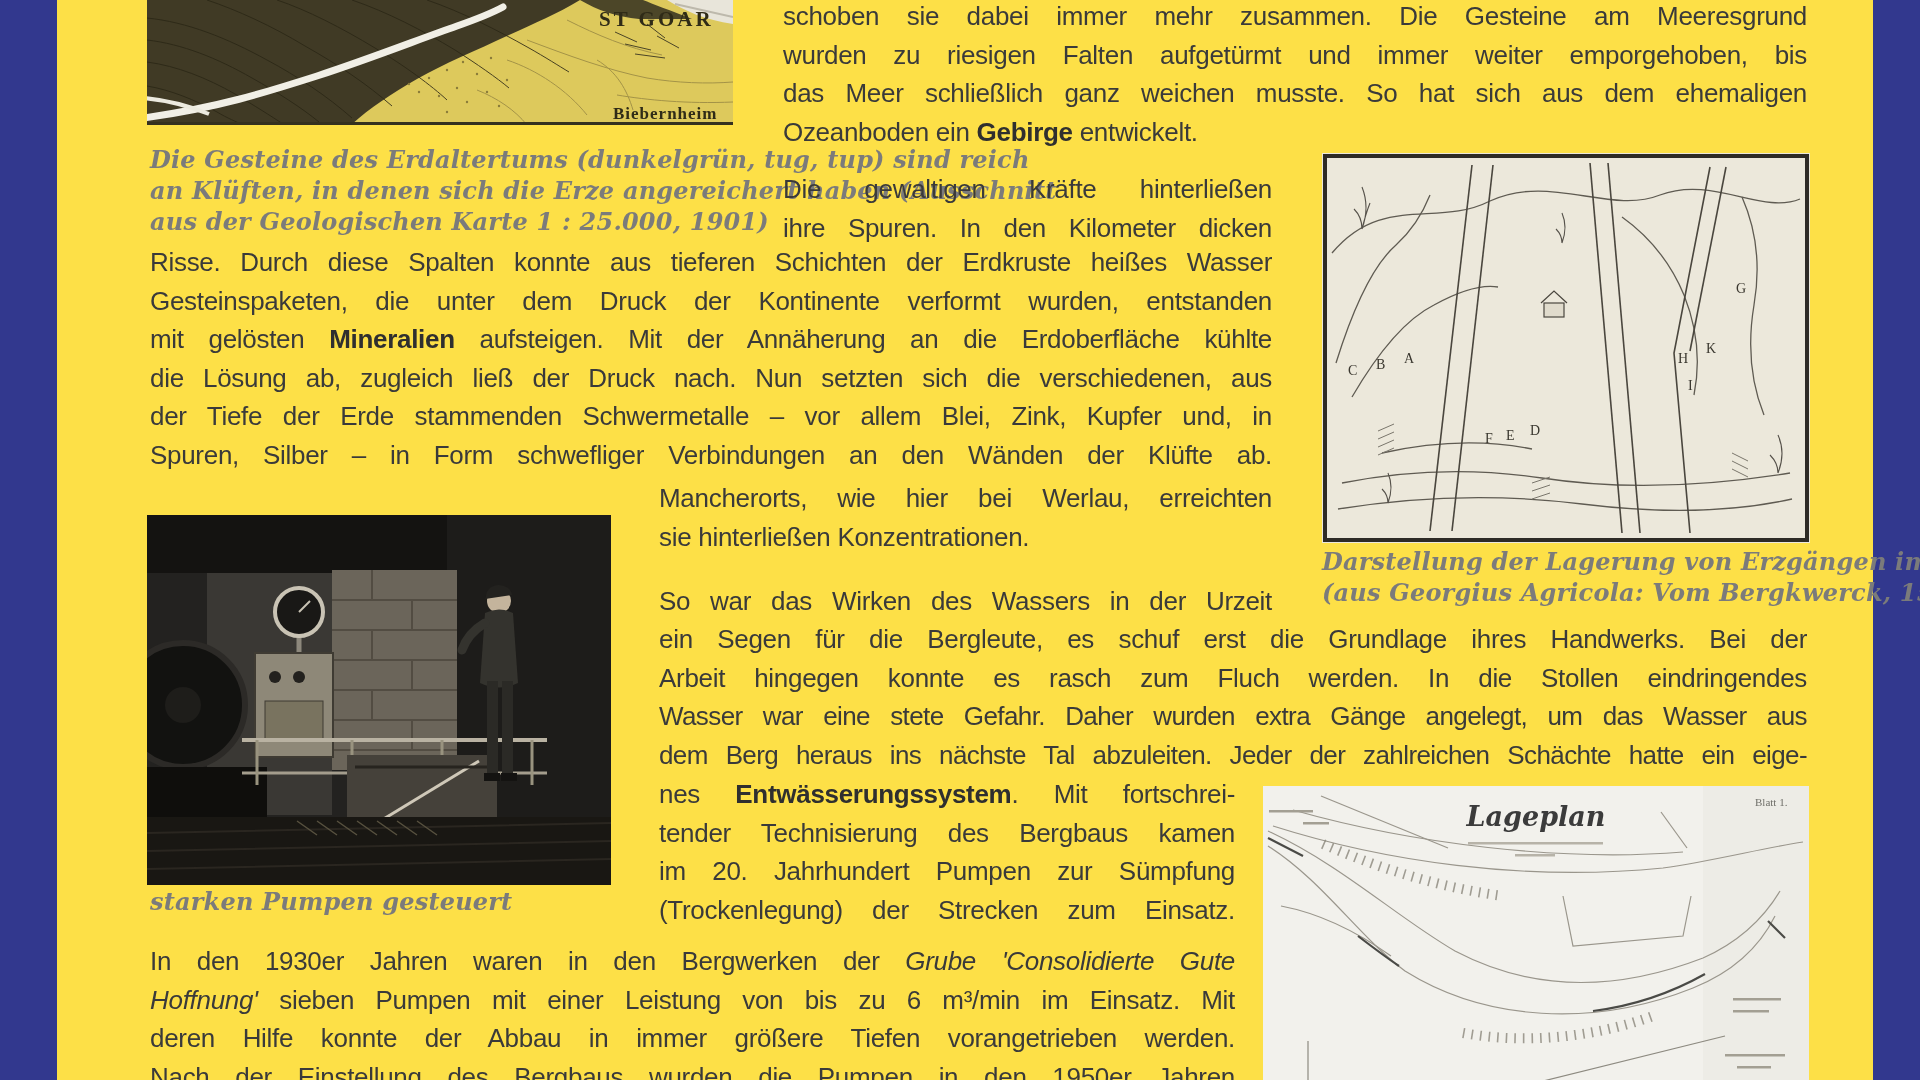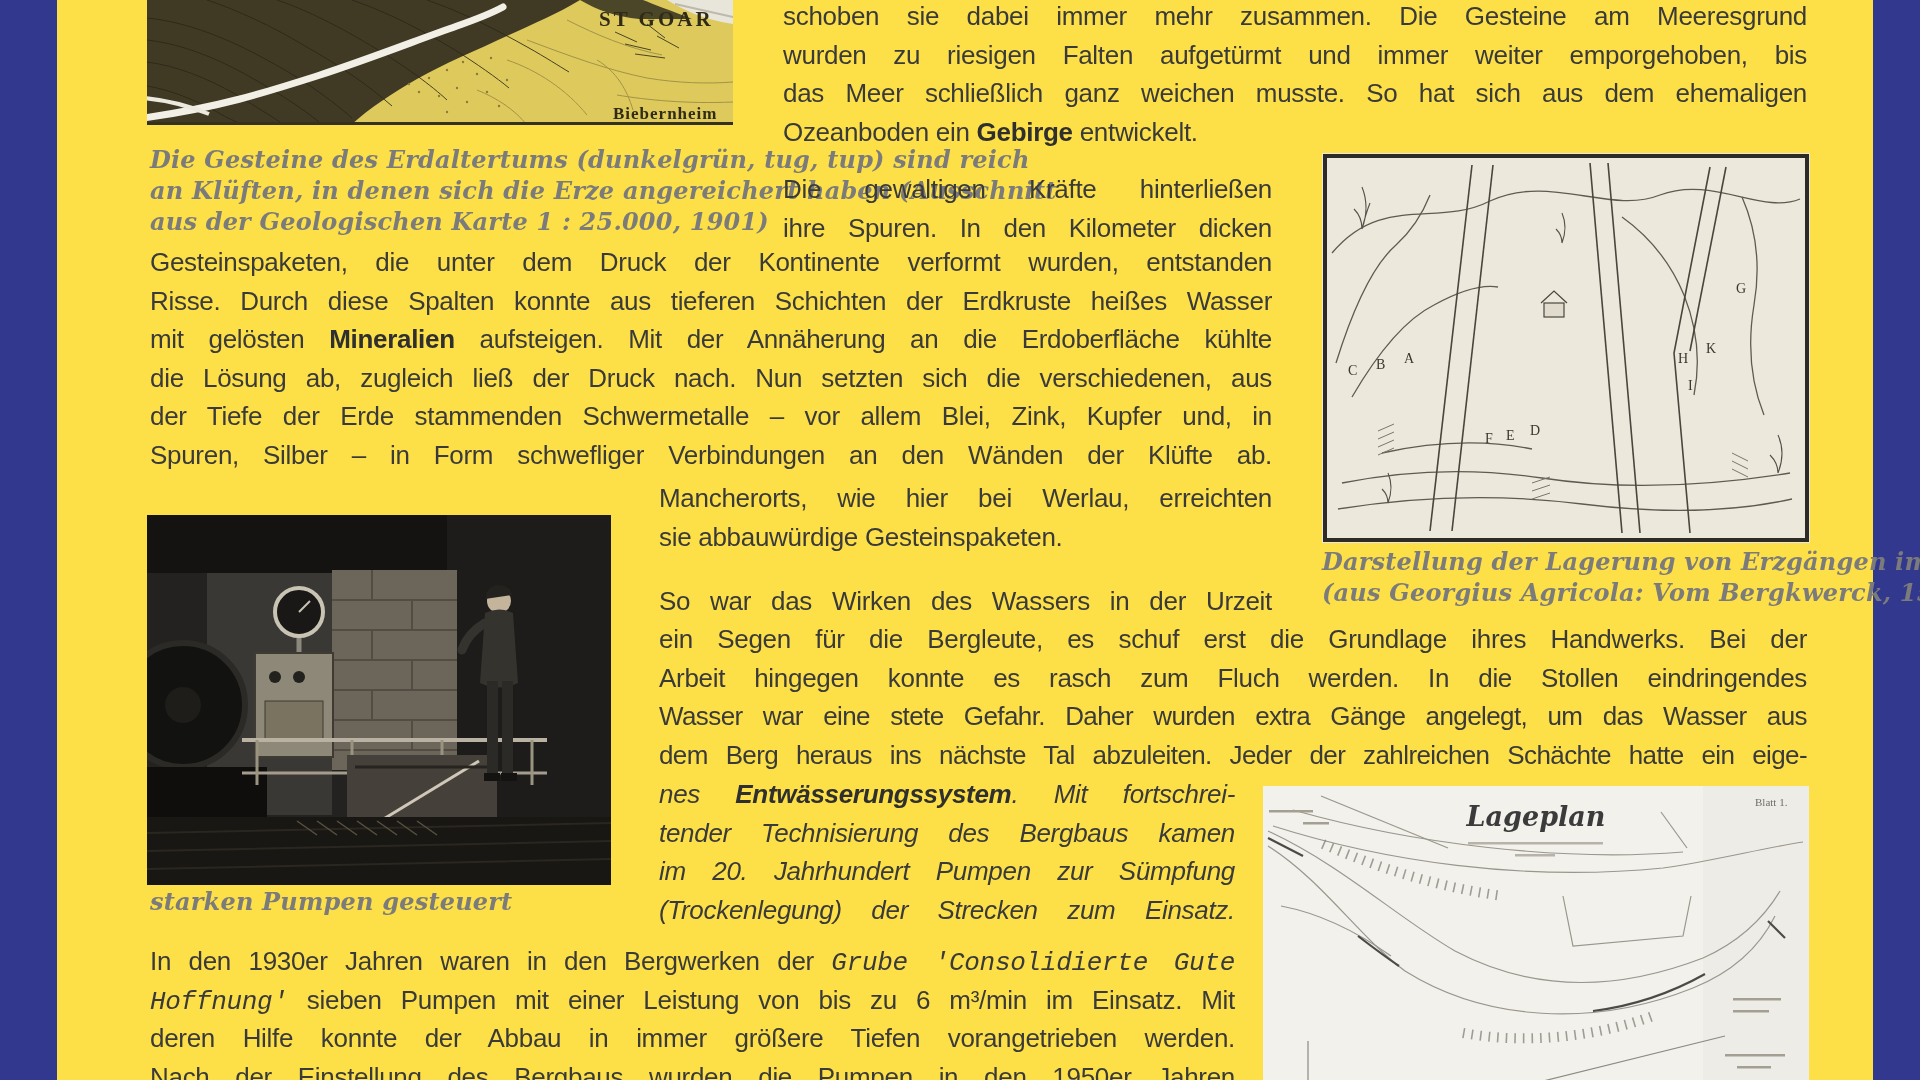--- a/index.html
+++ b/index.html
@@ -7,21 +7,21 @@
         font-family:"Liberation Sans", sans-serif;}
   .bar{position:absolute;top:0;bottom:0;background:#32388e;}
   .bar-left{left:0;width:57px;}
   .bar-right{right:0;width:47px;}
 
   .block{position:absolute;color:#3a3a3a;font-size:26px;line-height:38.6px;letter-spacing:-0.3px;}
   .jline{text-align:justify;text-align-last:justify;height:38.6px;}
   .lline{text-align:left;height:38.6px;}
   .tight{word-spacing:-3.5px;letter-spacing:-0.6px;}
   .block b{font-weight:700;color:#2f2f2f;}
-  .block i{font-style:italic;font-family:Liberation Mono, monospace;}
+  .block i{font-style:italic;}
 
   .caption{position:absolute;color:#7b7b7b;font-size:24px;line-height:31px;
            font-family:"DejaVu Serif", serif;font-style:italic;font-weight:600;
            letter-spacing:0.2px;white-space:nowrap;}
   .cap-line{height:31px;}
 
   .img{position:absolute;}
   .img svg{display:block;}
 </style>
 </head>
@@ -153,43 +153,43 @@
     <div class="cap-line">Darstellung der Lagerung von Erzgängen im Gebirge</div>
     <div class="cap-line">(aus Georgius Agricola: Vom Bergkwerck, 1557)</div>
   </div>
 
   <div class="block" style="left:783px;top:170px;width:489px;">
     <div class="jline">Die gewaltigen Kräfte hinterließen</div>
     <div class="jline">ihre Spuren. In den Kilometer dicken</div>
   </div>
 
   <div class="block" style="left:150px;top:243px;width:1122px;">
+    <div class="jline">Risse. Durch diese Spalten konnte aus tieferen Schichten der Erdkruste heißes Wasser</div>
     <div class="jline">Gesteinspaketen, die unter dem Druck der Kontinente verformt wurden, entstanden</div>
-    <div class="jline">Risse. Durch diese Spalten konnte aus tieferen Schichten der Erdkruste heißes Wasser</div>
     <div class="jline"><span>mit gelösten </span><b>Mineralien</b><span> aufsteigen. Mit der Annäherung an die Erdoberfläche kühlte</span></div>
     <div class="jline">die Lösung ab, zugleich ließ der Druck nach. Nun setzten sich die verschiedenen, aus</div>
     <div class="jline">der Tiefe der Erde stammenden Schwermetalle – vor allem Blei, Zink, Kupfer und, in</div>
     <div class="jline">Spuren, Silber – in Form schwefliger Verbindungen an den Wänden der Klüfte ab.</div>
   </div>
 
   <div class="block" style="left:659px;top:479px;width:613px;">
     <div class="jline">Mancherorts, wie hier bei Werlau, erreichten</div>
-    <div class="lline">sie abbauwürdige Gesteinspaketen.</div>
+    <div class="lline">sie hinterließen Konzentrationen.</div>
   </div>
 
   <div class="block" style="left:659px;top:582px;width:613px;">
     <div class="jline">So war das Wirken des Wassers in der Urzeit</div>
   </div>
   <div class="block" style="left:659px;top:620px;width:1148px;">
     <div class="jline">ein Segen für die Bergleute, es schuf erst die Grundlage ihres Handwerks. Bei der</div>
     <div class="jline">Arbeit hingegen konnte es rasch zum Fluch werden. In die Stollen eindringendes</div>
     <div class="jline tight">Wasser war eine stete Gefahr. Daher wurden extra Gänge angelegt, um das Wasser aus</div>
     <div class="jline tight">dem Berg heraus ins nächste Tal abzuleiten. Jeder der zahlreichen Schächte hatte ein eige-</div>
   </div>
-  <div class="block" style="left:659px;top:775px;width:576px;font-style:italic;">
+  <div class="block" style="left:659px;top:775px;width:576px;">
     <div class="jline"><span>nes </span><b>Entwässerungssystem</b><span>. Mit fortschrei-</span></div>
     <div class="jline">tender Technisierung des Bergbaus kamen</div>
     <div class="jline">im 20. Jahrhundert Pumpen zur Sümpfung</div>
     <div class="jline">(Trockenlegung) der Strecken zum Einsatz.</div>
   </div>
 
   <div class="img" style="left:147px;top:515px;width:464px;height:370px;">
     <svg width="464" height="370" viewBox="0 0 464 370">
       <rect width="464" height="370" fill="#232220"></rect>
       <rect width="464" height="58" fill="#141311"></rect>

